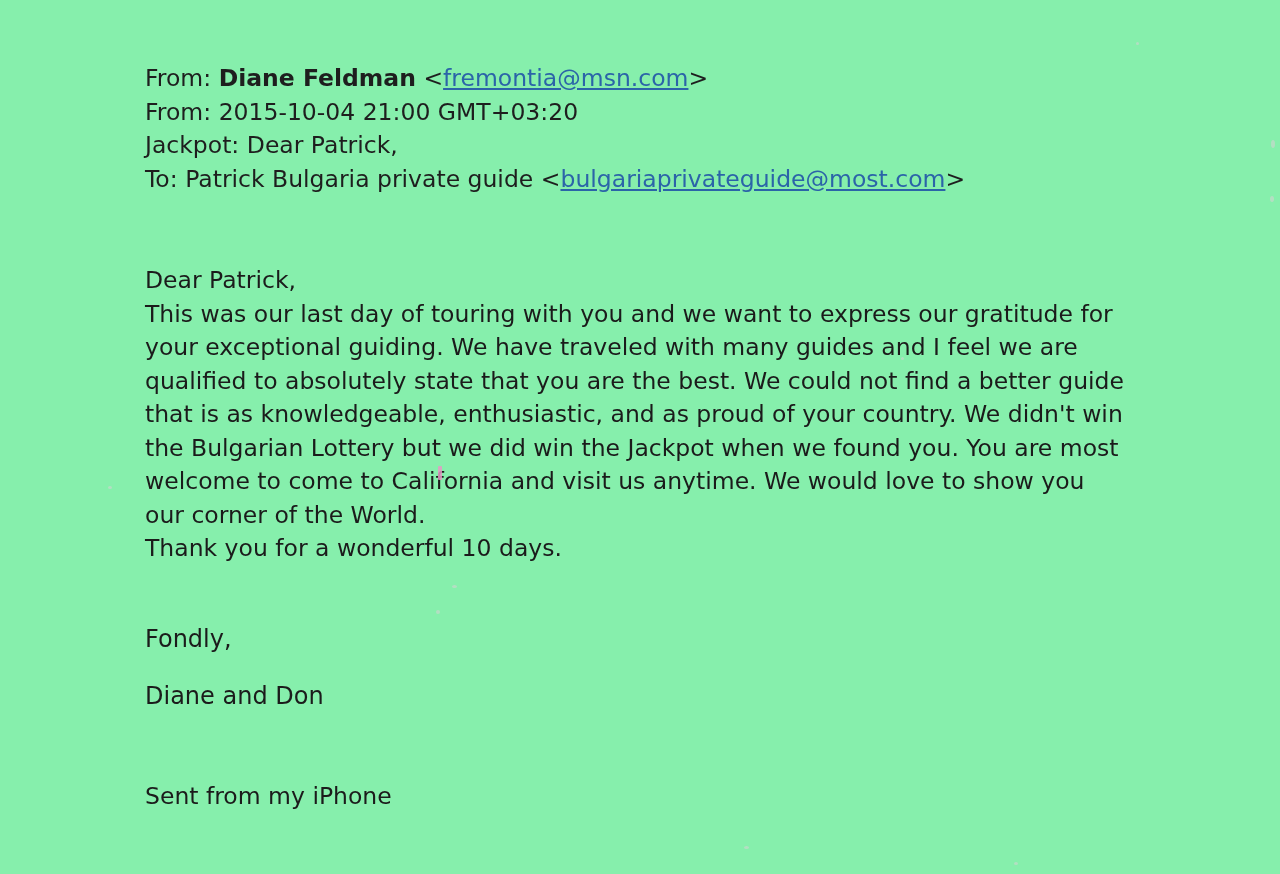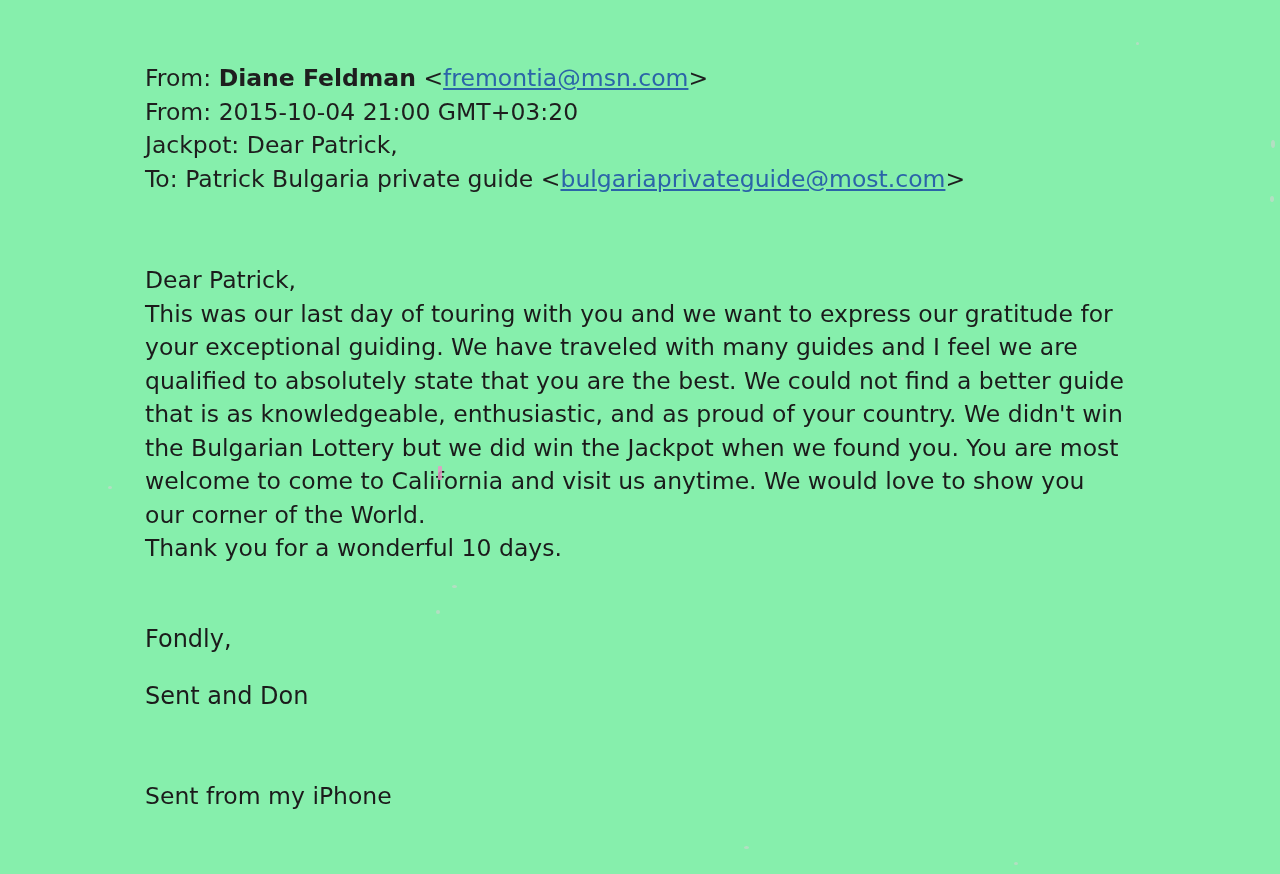--- a/index.html
+++ b/index.html
@@ -105,21 +105,21 @@
     </div>
 
     <div class="body-block">
       <p>Dear Patrick,</p>
       <p class="para">This was our last day of touring with you and we want to express our gratitude for your exceptional guiding. We have traveled with many guides and I feel we are qualified to absolutely state that you are the best. We could not find a better guide that is as knowledgeable, enthusiastic, and as proud of your country. We didn't win the Bulgarian Lottery but we did win the Jackpot when we found you. You are most welcome to come to California and visit us anytime. We would love to show you our corner of the World.</p>
       <p>Thank you for a wonderful 10 days.</p>
     </div>
 
     <div class="sig">
       <p>Fondly,</p>
-      <p>Sent and Don</p>
+      <p>Diane and Don</p>
     </div>
 
     <div class="footer">
       <p>Sent from my iPhone</p>
     </div>
 
   </div>
 
   <div class="speck" style="left:1136px;top:42px;width:3px;height:3px;"></div>
   <div class="speck" style="left:1271px;top:140px;width:4px;height:8px;"></div>

